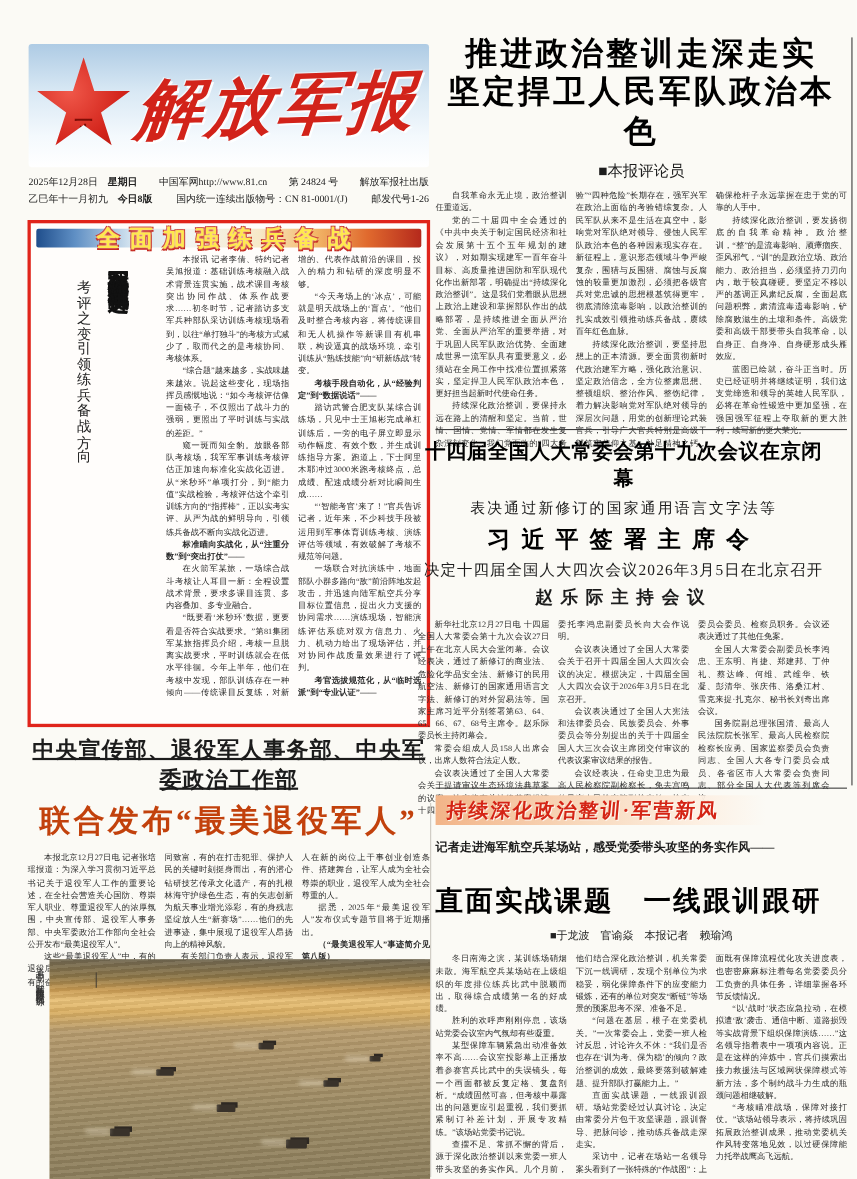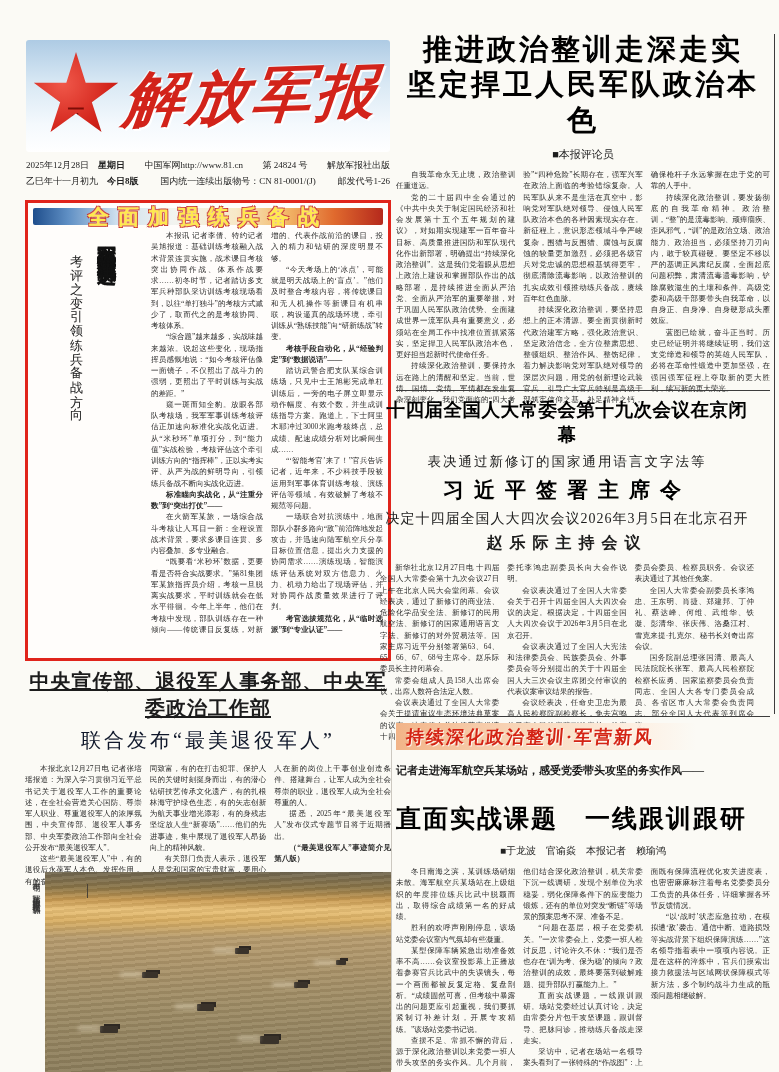--- a/index.html
+++ b/index.html
@@ -48,41 +48,41 @@
     overflow:hidden;column-fill:auto;color:#2a2a2a;}
   .colbody p{margin:0;text-indent:2em;}
   .c2{column-count:2;}
   .c3{column-count:3;}
   .train-body{height:405px;flex:1;}
   .train-body p:nth-child(4),.train-body p:nth-child(8),.train-body p:nth-child(12){font-weight:bold;}
 
   
   #editorial{left:396px;top:32px;width:374px;}
   .ed-headline{font-size:29px;font-weight:bold;letter-spacing:3px;text-align:center;line-height:1.22;color:#000;}
-  .ed-byline{text-align:center;font-size:11px;margin:9px 0 7px;}
+  .ed-byline{text-align:center;font-size:14px;margin:9px 0 7px;}
   .ed-body{height:246px;}
   .rule{border-top:1px solid #3c3c3c;height:0;}
   #hr1{left:396px;top:390px;width:374px;}
   #hr2{left:396px;top:716px;width:374px;}
   #vrule-right{left:774px;top:34px;height:680px;border-left:1px solid #3c3c3c;width:0;}
   #vrule-mid{left:391px;top:730px;height:340px;border-left:1px solid #ccc8c0;width:0;}
 
   
   #npc{left:380px;top:397px;width:374px;}
   .npc-h1{font-size:18.5px;font-weight:bold;text-align:center;letter-spacing:.5px;color:#000;}
   .npc-d1{font-size:13.5px;text-align:center;letter-spacing:2px;margin-top:6px;}
   .npc-d2{font-size:21px;font-weight:bold;text-align:center;letter-spacing:10px;margin-top:5px;color:#000;}
   .npc-d3{font-size:14px;text-align:center;letter-spacing:1px;margin-top:6px;}
   .npc-d4{font-size:16px;font-weight:bold;text-align:center;letter-spacing:7px;margin-top:5px;}
   .npc-body{height:180px;margin-top:8px;}
 
   
   #veterans{left:25px;top:668px;width:366px;}
   .vet-kicker{font-size:20px;font-weight:bold;text-align:center;letter-spacing:1px;text-decoration:underline;}
-  .vet-headline{font-size:20px;font-weight:normal;text-align:center;letter-spacing:3px;margin-top:5px;color:#0f172a;}
+  .vet-headline{font-size:28px;font-weight:bold;text-align:center;letter-spacing:3px;margin-top:5px;color:#c2410c;}
   .vet-body{height:130px;margin-top:9px;}
   .vet-body p:last-child{font-weight:bold;}
 
   
   #photo{left:25px;top:872px;width:366px;height:200px;display:flex;}
   .cap-strip{flex:0 0 20px;display:flex;flex-direction:column;justify-content:space-between;
     align-items:center;padding:2px 0;box-sizing:border-box;}
   .cap-text{writing-mode:vertical-rl;font-size:8px;letter-spacing:1px;color:#333;}
   .cap-credit{writing-mode:vertical-rl;font-size:8px;color:#333;margin-top:4px;}
   .photo-img{position:relative;flex:1;overflow:hidden;
@@ -235,16 +235,17 @@
     <div class="fl-byline">■于龙波　官谕焱　本报记者　赖瑜鸿</div>
     <div class="colbody c3 fl-body">
         <p>冬日南海之滨，某训练场硝烟未散。海军航空兵某场站在上级组织的年度排位练兵比武中脱颖而出，取得综合成绩第一名的好成绩。</p>
         <p>胜利的欢呼声刚刚停息，该场站党委会议室内气氛却有些凝重。</p>
         <p>某型保障车辆紧急出动准备效率不高……会议室投影幕上正播放着参赛官兵比武中的失误镜头，每一个画面都被反复定格、复盘剖析。“成绩固然可喜，但考核中暴露出的问题更应引起重视，我们要抓紧制订补差计划，开展专攻精练。”该场站党委书记说。</p>
         <p>查摆不足、常抓不懈的背后，源于深化政治整训以来党委一班人带头攻坚的务实作风。几个月前，他们结合深化政治整训，机关常委下沉一线调研，发现个别单位为求稳妥，弱化保障条件下的应变能力锻炼，还有的单位对突发“断链”等场景的预案思考不深、准备不足。</p>
         <p>“问题在基层，根子在党委机关。”一次常委会上，党委一班人检讨反思，讨论许久不休：“我们是否也存在‘训为考、保为稳’的倾向？政治整训的成效，最终要落到破解难题、提升部队打赢能力上。”</p>
         <p>直面实战课题，一线跟训跟研。场站党委经过认真讨论，决定由常委分片包干攻坚课题，跟训督导、把脉问诊，推动练兵备战走深走实。</p>
         <p>采访中，记者在场站一名领导案头看到了一张特殊的“作战图”：上面既有保障流程优化攻关进度表，也密密麻麻标注着每名党委委员分工负责的具体任务，详细掌握各环节反馈情况。</p>
         <p>“以‘战时’状态应急拉动，在模拟遭‘敌’袭击、通信中断、道路损毁等实战背景下组织保障演练……”这名领导指着表中一项项内容说。正是在这样的淬炼中，官兵们摸索出接力救援法与区域网状保障模式等新方法，多个制约战斗力生成的瓶颈问题相继破解。</p>
+        <p>“考核瞄准战场，保障对接打仗。”该场站领导表示，将持续巩固拓展政治整训成果，推动党委机关作风转变落地见效，以过硬保障能力托举战鹰高飞远航。</p>
       </div>
   </div>
 
 </div>
 
 </body></html>

